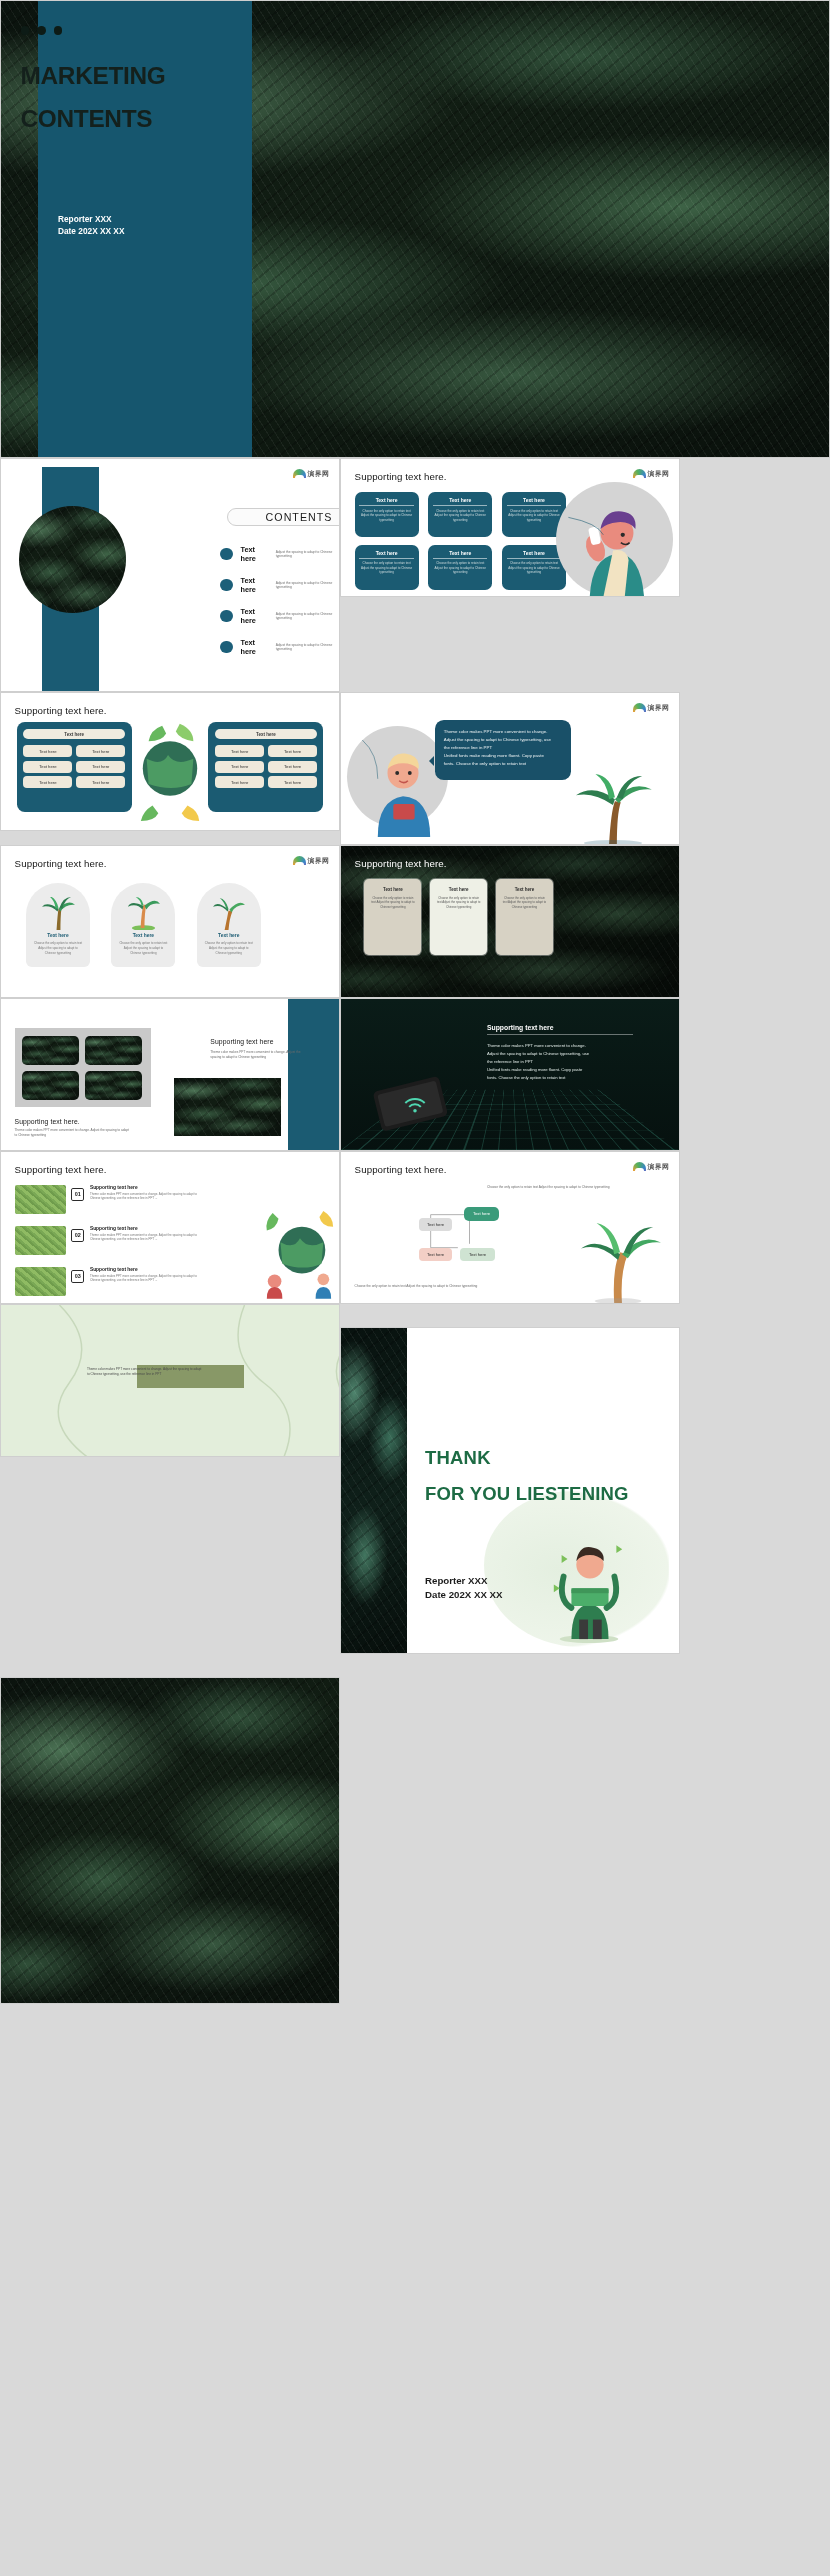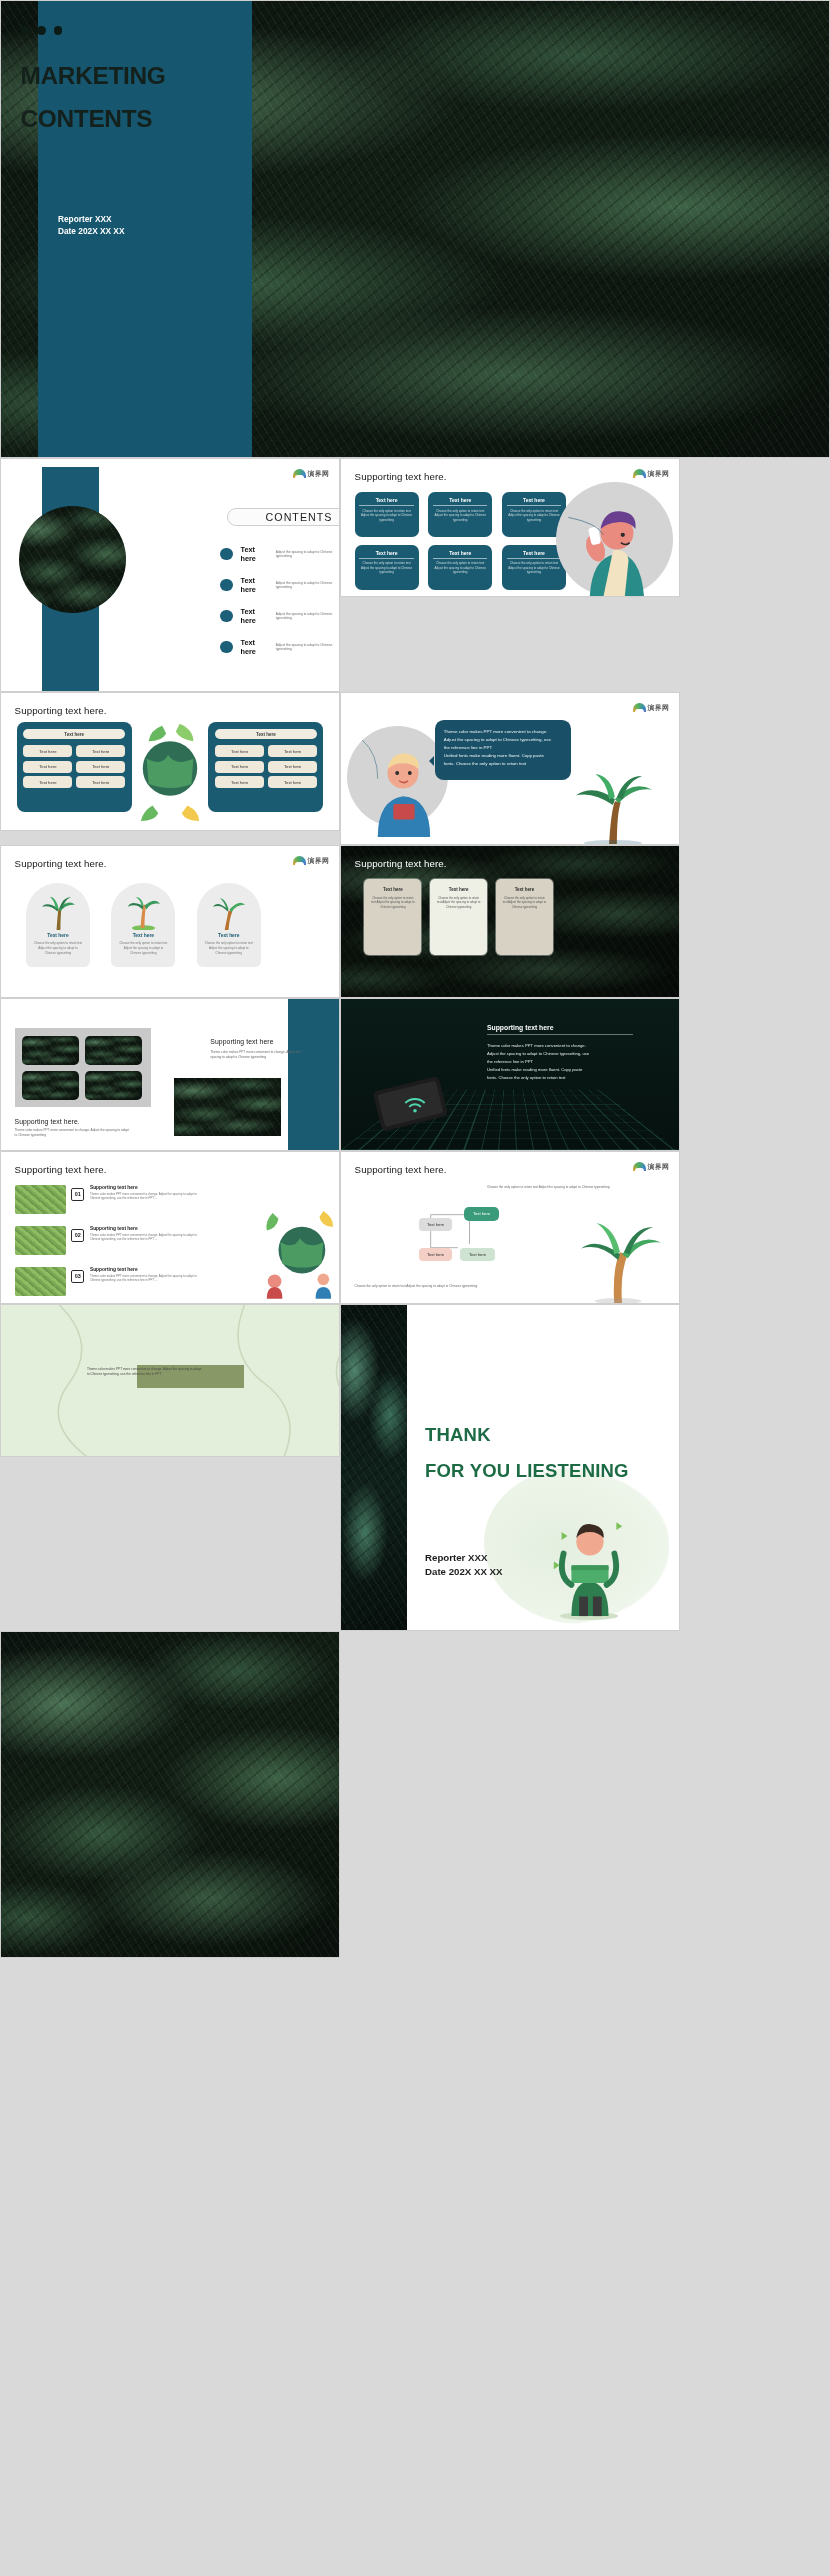--- a/index.html
+++ b/index.html
@@ -16,21 +16,21 @@
   .slide {
     position:relative; overflow:hidden;
     width:340px; height:234px;
     background:#fff;
     border:1px solid #cfcfcf;
     flex:0 0 auto;
   }
   .slide.full { width:830px; height:458px; }
   .slide.row-sm { height:139px; }
   .slide.row-md { height:153px; }
-  .slide.thank { height:327px; }
+  .slide.thank { height:327px;margin-top:23px; }
 
   
   .leafbg {
     position:absolute; inset:0;
     background:
       radial-gradient(ellipse 60% 28% at 18% 22%, rgba(86,130,96,.85), transparent 62%),
       radial-gradient(ellipse 48% 20% at 70% 12%, rgba(52,86,62,.9), transparent 60%),
       radial-gradient(ellipse 55% 26% at 82% 45%, rgba(74,118,84,.8), transparent 62%),
       radial-gradient(ellipse 50% 24% at 30% 62%, rgba(60,98,70,.85), transparent 62%),
       radial-gradient(ellipse 58% 24% at 62% 82%, rgba(70,110,80,.75), transparent 62%),

